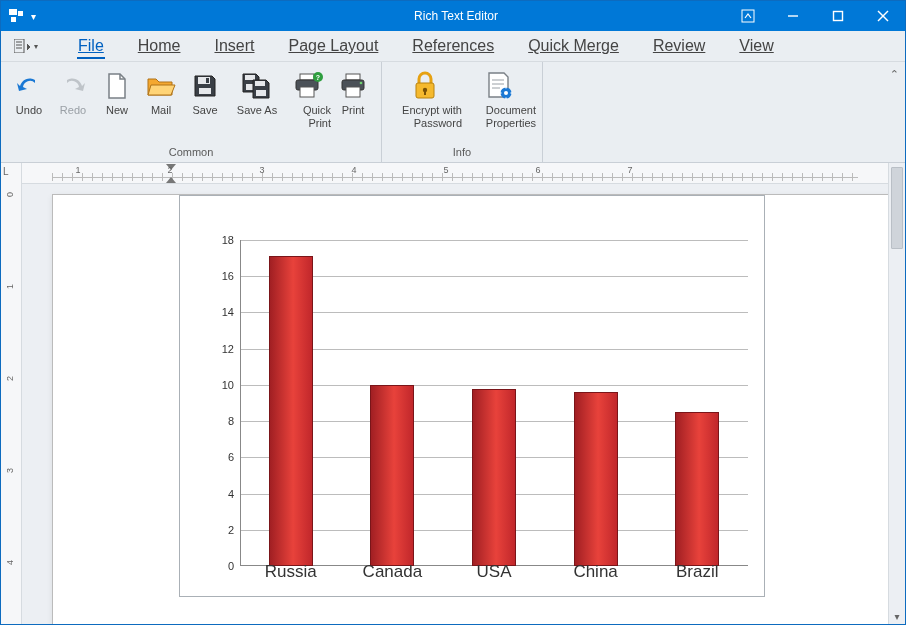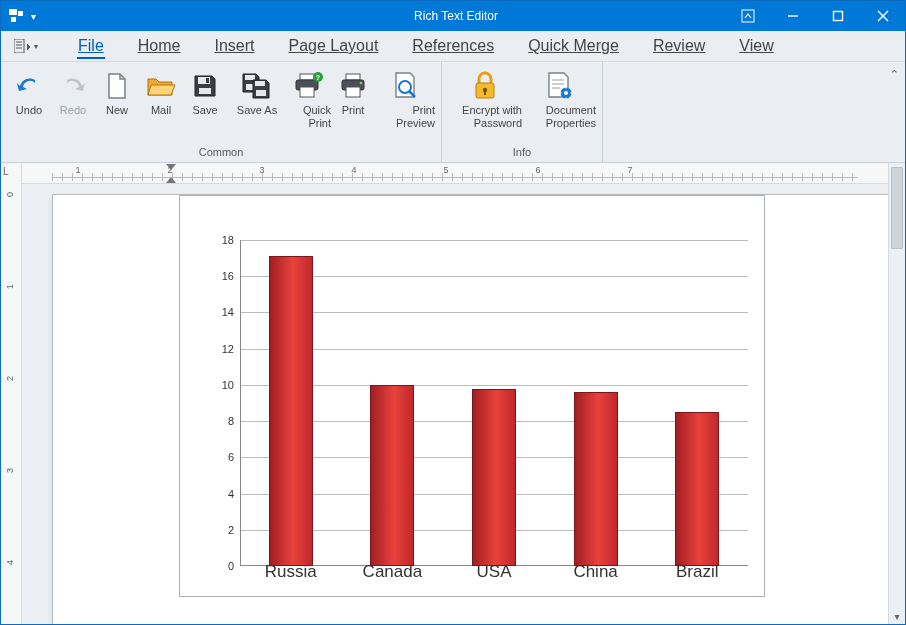--- a/index.html
+++ b/index.html
@@ -478,32 +478,20 @@
             <div class="ico">
               <svg width="28" height="28" viewBox="0 0 28 28">
                   <rect x="7" y="2" width="14" height="6" fill="#fff" stroke="#555"></rect>
                   <rect x="3" y="8" width="22" height="10" rx="2" fill="#4b5158" stroke="#333"></rect>
                   <rect x="7" y="15" width="14" height="10" fill="#fff" stroke="#555"></rect>
                   <circle cx="22" cy="11" r="1.3" fill="#6fd26f"></circle>
                 </svg>
             </div>
             <div class="lbl">
                 <span>Print</span>
-              </div>
-          </div>
-          <div class="ritem wide">
-            <div class="ico">
-              <svg width="28" height="30" viewBox="0 0 28 30">
-                  <path d="M5 2 H19 L23 6 V26 H5 Z" fill="#fff" stroke="#7a8086" stroke-width="1.4"></path>
-                  <circle cx="14" cy="16" r="6" fill="none" stroke="#1a78d4" stroke-width="2"></circle>
-                  <line x1="18" y1="20" x2="24" y2="26" stroke="#1a78d4" stroke-width="2.5"></line>
-                </svg>
-            </div>
-            <div class="lbl">
-                <span>Print Preview</span>
               </div>
           </div>
         </div>
         <div class="glabel">Common</div>
       </div>
 
       <div class="rgroup">
         <div class="items">
           <div class="ritem xwide">
             <div class="ico">

